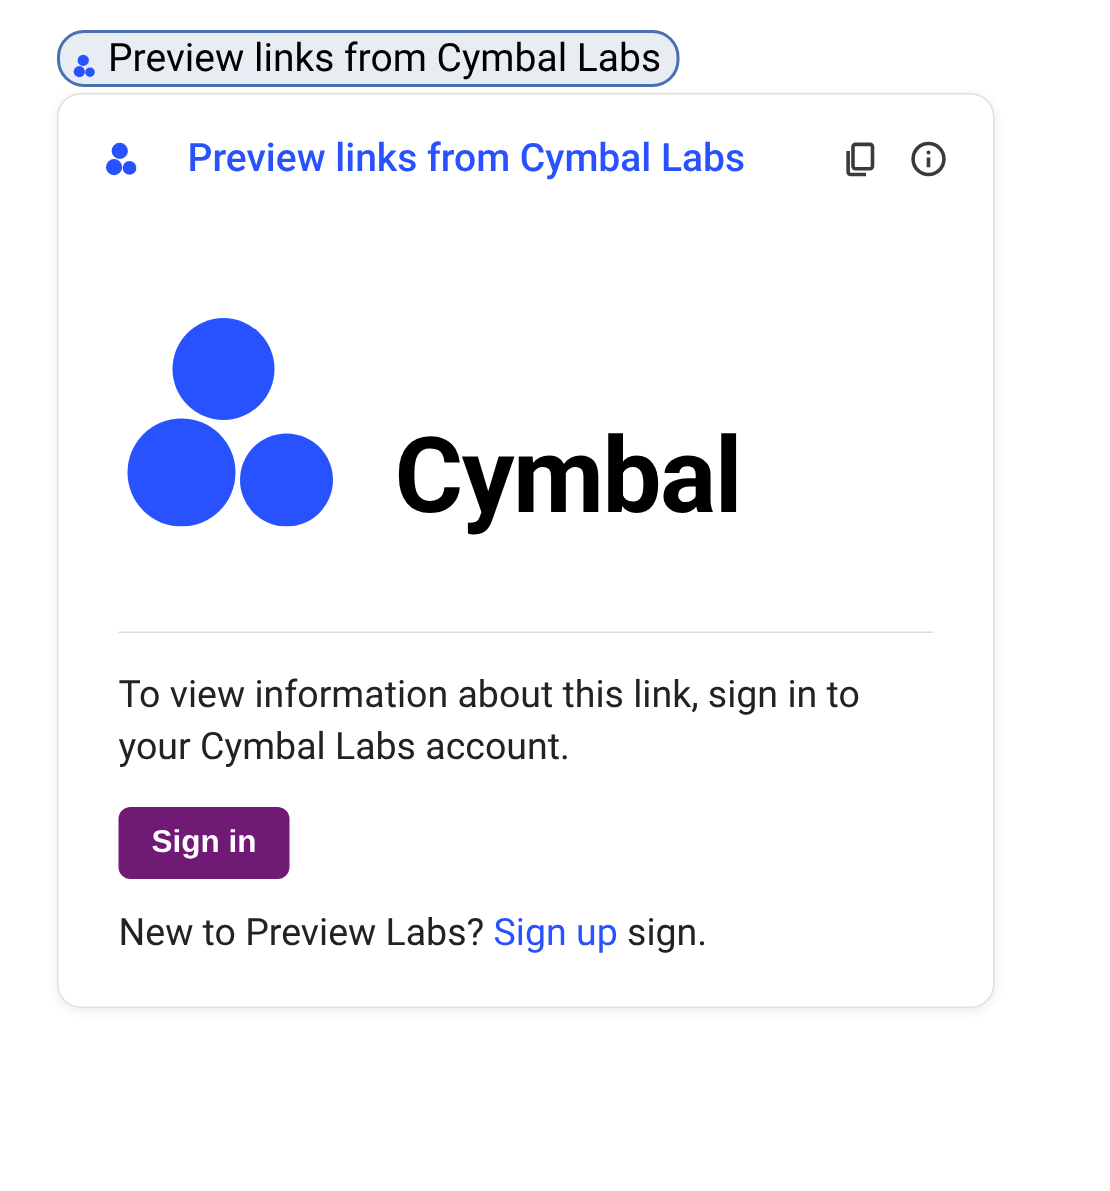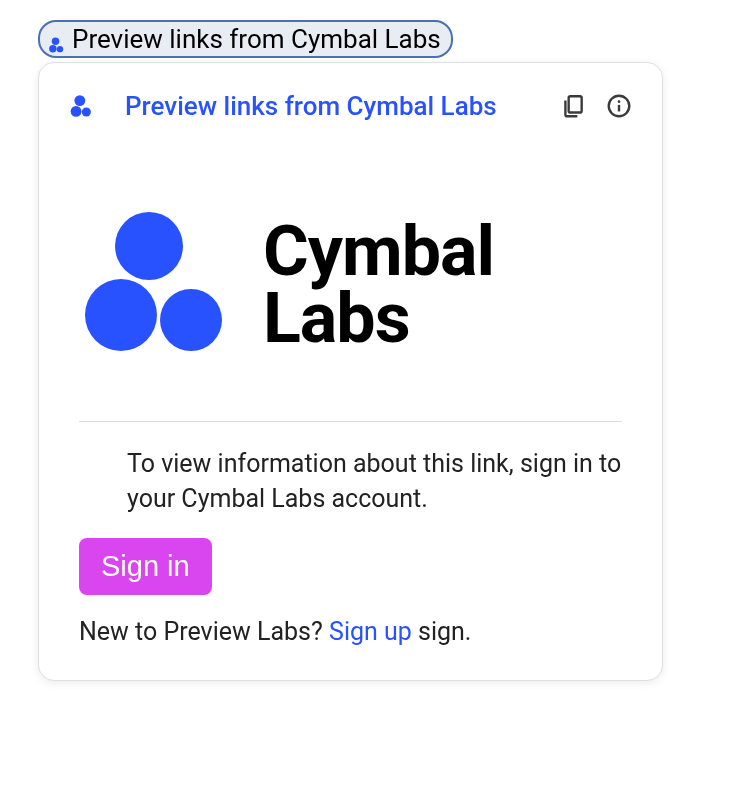--- a/index.html
+++ b/index.html
@@ -92,30 +92,29 @@
       margin: 0 40px 24px 40px;
     }
     .body-section {
       padding: 0 40px;
     }
     .body-text {
       font-size: 25px;
       color: #222;
       line-height: 1.4;
       margin-bottom: 22px;
-      margin-left: 48px;
     }
     .signin-btn {
-      background: #d946ef;
+      background: #701a75;
       color: #fff;
       border: none;
       border-radius: 8px;
       padding: 12px 22px;
-      font-size: 29px;
-      font-weight: 400;
+      font-size: 21px;
+      font-weight: 700;
       cursor: pointer;
       margin-bottom: 22px;
     }
     .signup-text {
       font-size: 25px;
       color: #222;
     }
     .signup-link {
       color: #2952ff;
       cursor: pointer;
@@ -170,21 +169,20 @@
   <div class="logo-section">
     <span class="logo-mark">
       <svg viewBox="0 0 160 140" width="160" height="140">
         <circle cx="70" cy="35" r="34" fill="#2952ff"></circle>
         <circle cx="42" cy="104" r="36" fill="#2952ff"></circle>
         <circle cx="112" cy="109" r="31" fill="#2952ff"></circle>
       </svg>
     </span>
     <div class="logo-text">
       <div>Cymbal</div>
-      <div>Labs</div>
     </div>
   </div>
 
   <div class="divider"></div>
 
   <div class="body-section">
     <p class="body-text">To view information about this link, sign in to your Cymbal Labs account.</p>
     <button class="signin-btn">Sign in</button>
     <p class="signup-text">
       <span>New to Preview Labs? </span><span class="signup-link">Sign up</span><span> sign.</span>

